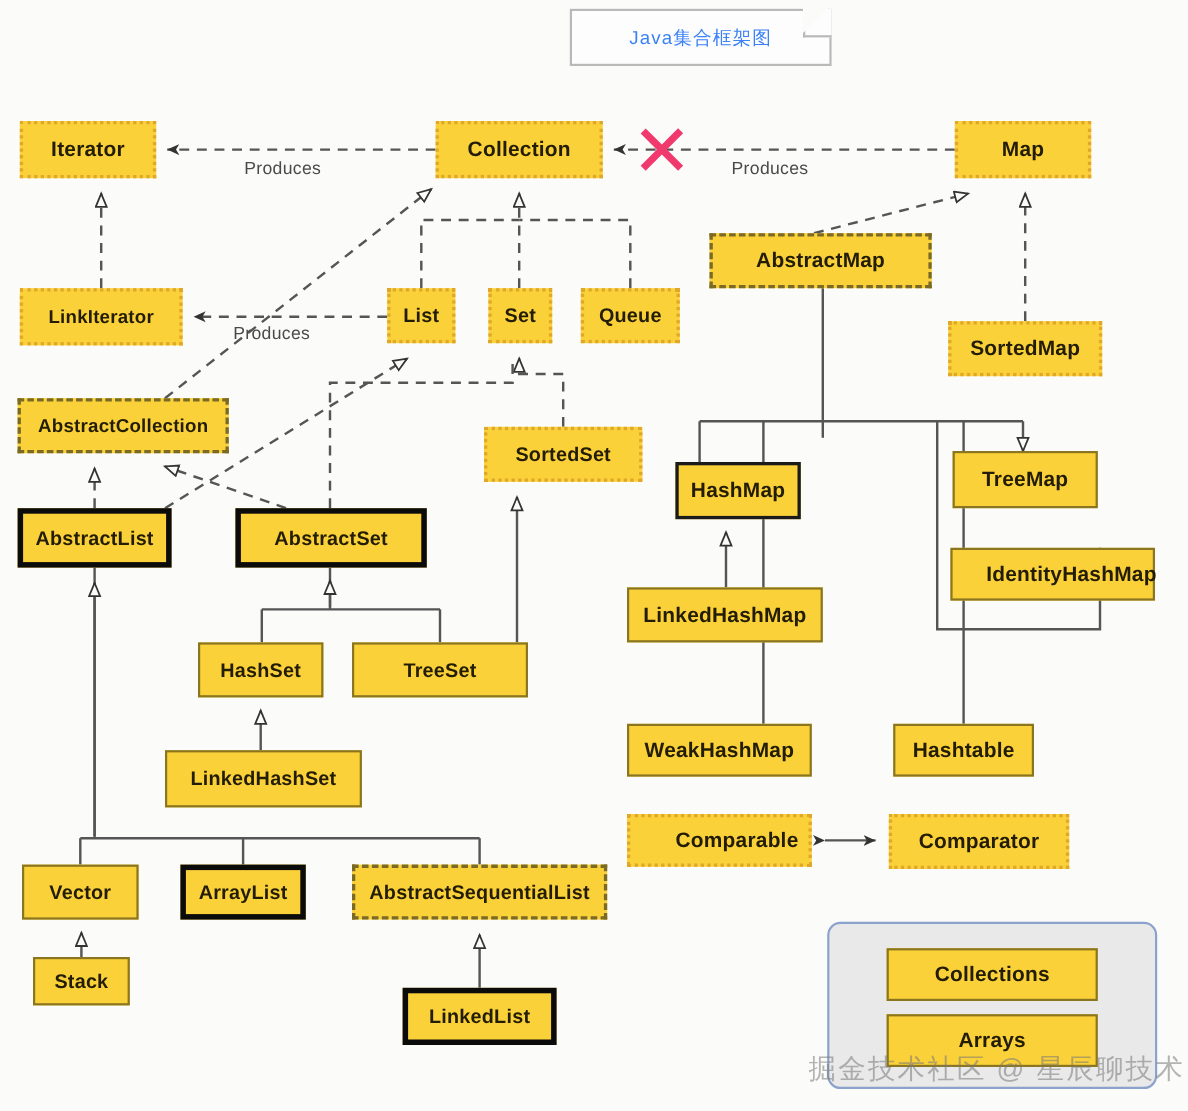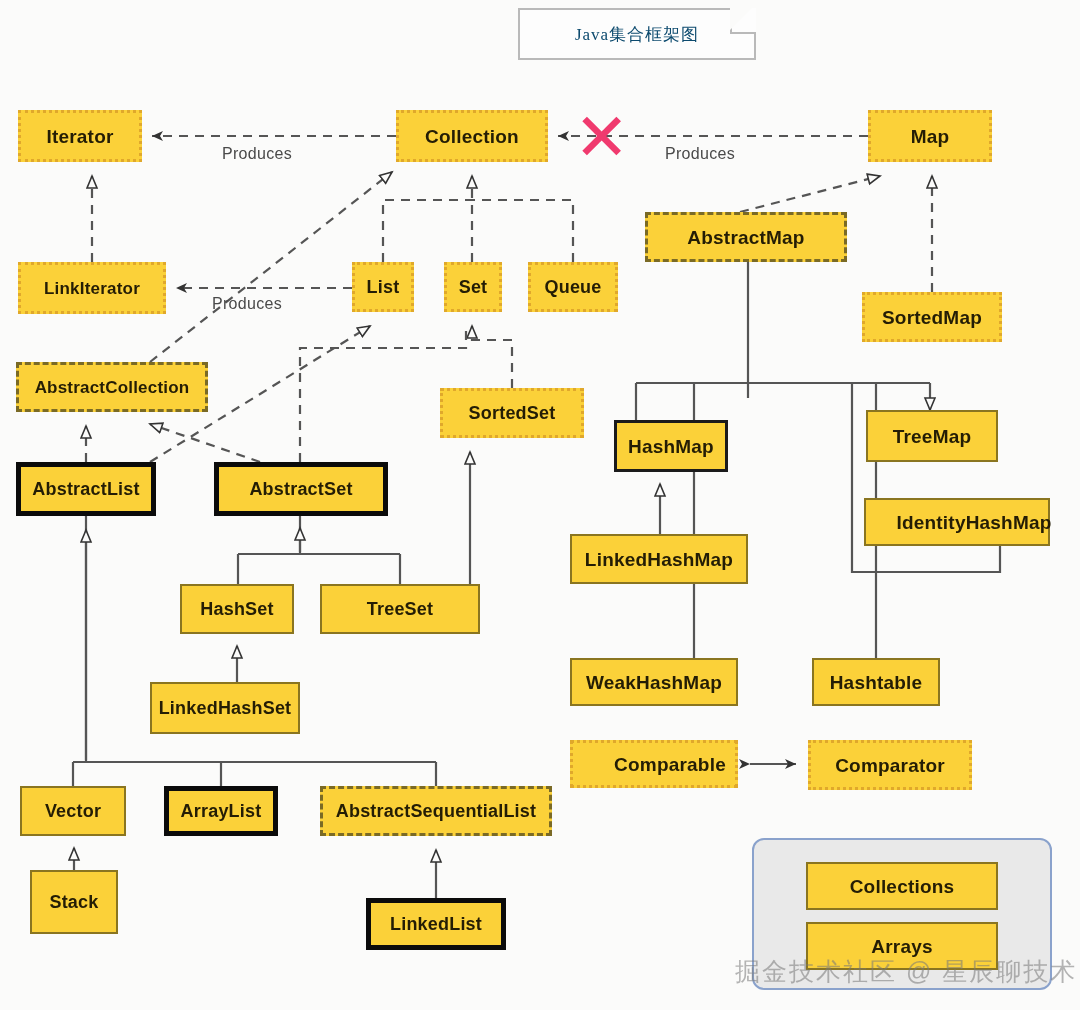--- a/index.html
+++ b/index.html
@@ -10,21 +10,21 @@
         display:flex;align-items:center;justify-content:center;
         color:#241d05;font-weight:bold;letter-spacing:.2px;
         text-align:center;line-height:1;white-space:nowrap;}
   .b-dotted{border:3px dotted #E0A82B;}
   .b-dashed{border:3px dashed #7A6A25;}
   .b-solid{border:2px solid #8A7520;}
   .b-thick{border:5px solid #0b0b0b;}
   .b-med{border:3px solid #1b1b1b;}
   .title-note{position:absolute;background:#fdfdfd;border:2px solid #b9b9b9;
       display:flex;align-items:center;justify-content:center;
-      color:#0c4a6e;font-size:17px;letter-spacing:1px;font-family:Liberation Serif, serif;}
+      color:#3b82f6;font-size:17px;letter-spacing:1px;}
   .note-fold{position:absolute;right:-2px;top:-2px;width:24px;height:24px;
       background:#fdfdfd;border-left:2px solid #b9b9b9;border-bottom:2px solid #b9b9b9;
       transform:rotate(0deg);}
   .note-fold:after{content:"";position:absolute;left:-2px;top:-2px;width:0;height:0;
       border-left:24px solid #fbfbfa;border-bottom:24px solid transparent;}
   .edge-label{position:absolute;color:#4a4a4a;font-size:16px;font-weight:normal;
       background:transparent;letter-spacing:.3px;}
   .util-panel{position:absolute;box-sizing:border-box;background:#e9e9e9;
       border:2px solid #8aa2cc;border-radius:12px;}
   .xmark{position:absolute;color:#F03A6E;font-weight:bold;line-height:1;}
@@ -179,39 +179,39 @@
       </div>
       <div class="node b-solid" style="left: 320px; top: 584px; width: 160px; height: 50px; font-size: 18px;">
         <span>TreeSet</span>
       </div>
       <div class="node b-solid" style="left: 570px; top: 658px; width: 168px; height: 48px; font-size: 19px;">
         <span>WeakHashMap</span>
       </div>
       <div class="node b-solid" style="left: 812px; top: 658px; width: 128px; height: 48px; font-size: 19px;">
         <span>Hashtable</span>
       </div>
-      <div class="node b-solid" style="left: 150px; top: 682px; width: 150px; height: 52px; font-size: 18px;">
+      <div class="node b-solid" style="left: 150px; top: 682px; width: 179px; height: 52px; font-size: 18px;">
         <span>LinkedHashSet</span>
       </div>
       <div class="node b-dotted" style="left: 570px; top: 740px; width: 168px; height: 48px; font-size: 19px; padding-left: 32px;">
         <span>Comparable</span>
       </div>
       <div class="node b-dotted" style="left: 808px; top: 740px; width: 164px; height: 50px; font-size: 19px;">
         <span>Comparator</span>
       </div>
       <div class="node b-solid" style="left: 20px; top: 786px; width: 106px; height: 50px; font-size: 18px;">
         <span>Vector</span>
       </div>
       <div class="node b-thick" style="left: 164px; top: 786px; width: 114px; height: 50px; font-size: 18px;">
         <span>ArrayList</span>
       </div>
       <div class="node b-dashed" style="left: 320px; top: 786px; width: 232px; height: 50px; font-size: 18px;">
         <span>AbstractSequentialList</span>
       </div>
-      <div class="node b-solid" style="left: 30px; top: 870px; width: 88px; height: 64px; font-size: 18px;">
+      <div class="node b-solid" style="left: 30px; top: 870px; width: 88px; height: 44px; font-size: 18px;">
         <span>Stack</span>
       </div>
       <div class="node b-thick" style="left: 366px; top: 898px; width: 140px; height: 52px; font-size: 18px;">
         <span>LinkedList</span>
       </div>
       <div class="node b-solid" style="left: 806px; top: 862px; width: 192px; height: 48px; font-size: 19px;">
         <span>Collections</span>
       </div>
       <div class="node b-solid" style="left: 806px; top: 922px; width: 192px; height: 48px; font-size: 19px;">
         <span>Arrays</span>

